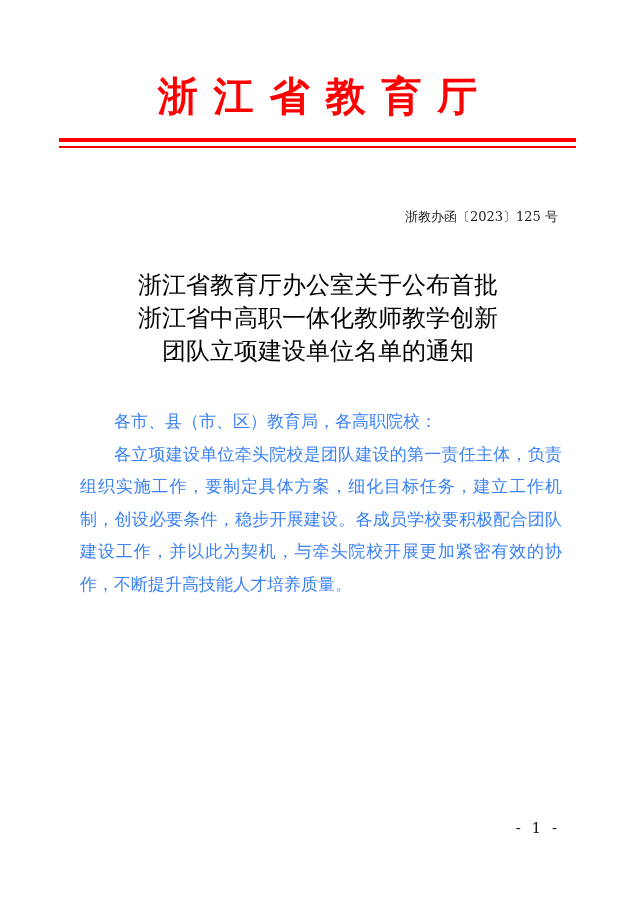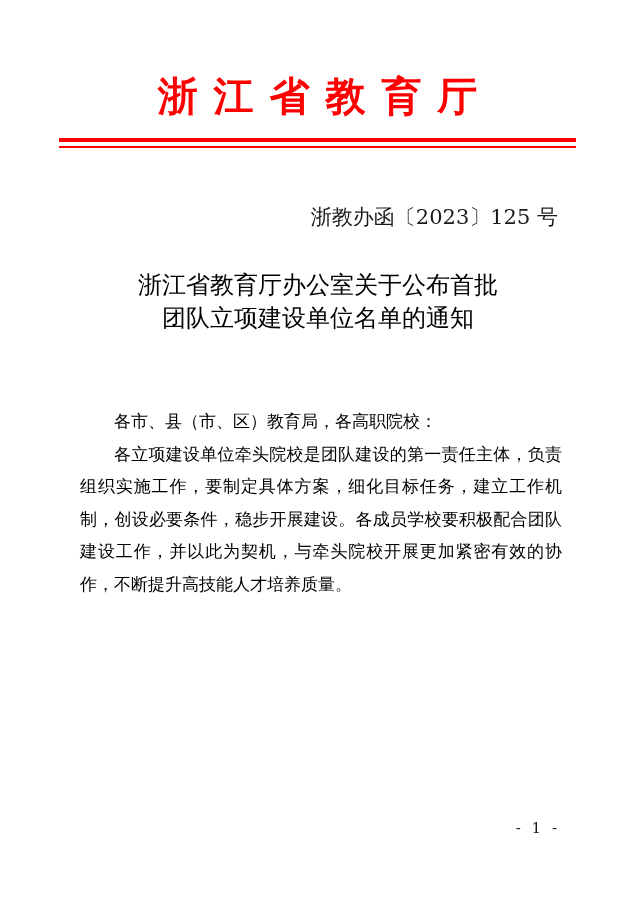--- a/index.html
+++ b/index.html
@@ -41,21 +41,21 @@
     top: 146px;
     left: 59px;
     width: 517px;
     height: 1.5px;
     background: #ff0000;
   }
   .doc-number {
     position: absolute;
     top: 205px;
     right: 78px;
-    font-size: 21px;
+    font-size: 13px;
     line-height: 24px;
     color: #1a1a1a;
     white-space: nowrap;
   }
   .notice-title {
     position: absolute;
     top: 269px;
     left: 0;
     width: 636px;
     text-align: center;
@@ -64,21 +64,21 @@
     line-height: 33px;
     color: #000000;
   }
   .body-block {
     position: absolute;
     top: 405px;
     left: 80px;
     width: 482px;
     font-size: 17px;
     line-height: 32.6px;
-    color: #000000;
+    color: #3b82f6;
     text-align: justify;
   }
   .body-block p {
     margin: 0;
     text-indent: 2em;
   }
   .salutation {
     text-indent: 0;
   }
   .page-number {
@@ -99,20 +99,21 @@
 
   <div class="agency-header">浙 江 省 教 育 厅</div>
 
   <div class="sep-thick"></div>
   <div class="sep-thin"></div>
 
   <div class="doc-number">浙教办函〔2023〕125 号</div>
 
   <div class="notice-title">
     <div>浙江省教育厅办公室关于公布首批</div>
+    <div>浙江省中高职一体化教师教学创新</div>
     <div>团队立项建设单位名单的通知</div>
   </div>
 
   <div class="body-block">
     <p class="salutation">各市、县（市、区）教育局，各高职院校：</p>
     <p>各立项建设单位牵头院校是团队建设的第一责任主体，负责组织实施工作，要制定具体方案，细化目标任务，建立工作机制，创设必要条件，稳步开展建设。各成员学校要积极配合团队建设工作，并以此为契机，与牵头院校开展更加紧密有效的协作，不断提升高技能人才培养质量。</p>
   </div>
 
   <div class="page-number">- 1 -</div>
 

